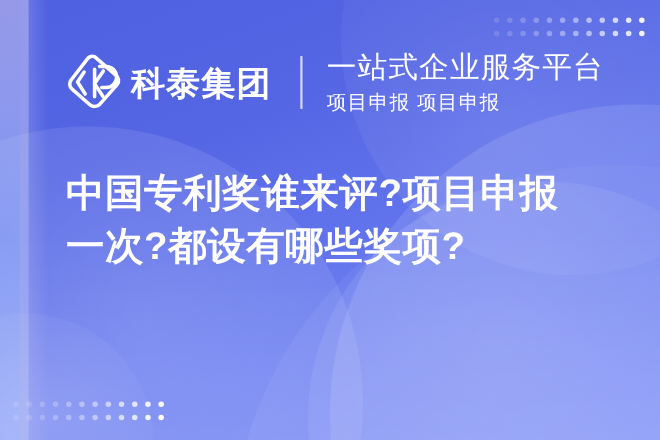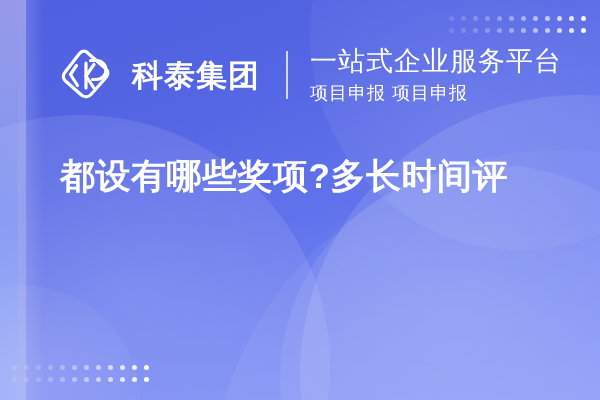--- a/index.html
+++ b/index.html
@@ -88,21 +88,21 @@
     display: flex;
     align-items: center;
     height: 74px;
   }
 
   #logo-lockup { display: flex; align-items: center; }
 
   #logo-mark { width: 52px; height: 54px; flex: none; }
 
   #logo-wordmark {
-    margin-left: 20px;
+    margin-left: 7px;
     display: flex;
     flex-direction: column;
     align-items: stretch;
   }
   #logo-cn {
     color: #ffffff;
     font-size: 31px;
     line-height: 1;
     font-weight: 700;
     letter-spacing: 1px;
@@ -262,16 +262,17 @@
     <div id="header-divider"></div>
 
     <div id="slogan-block">
       <div id="slogan-main">一站式企业服务平台</div>
       <div id="slogan-sub">项目申报 项目申报</div>
     </div>
 
   </div>
 
   <div id="title-block">
-    <div class="title-line">都设有哪些奖项?多长时间评</div>
+    <div class="title-line">中国专利奖谁来评?项目申报</div>
+    <div class="title-line">一次?都设有哪些奖项?</div>
   </div>
 
 </div>
 
 </body></html>

